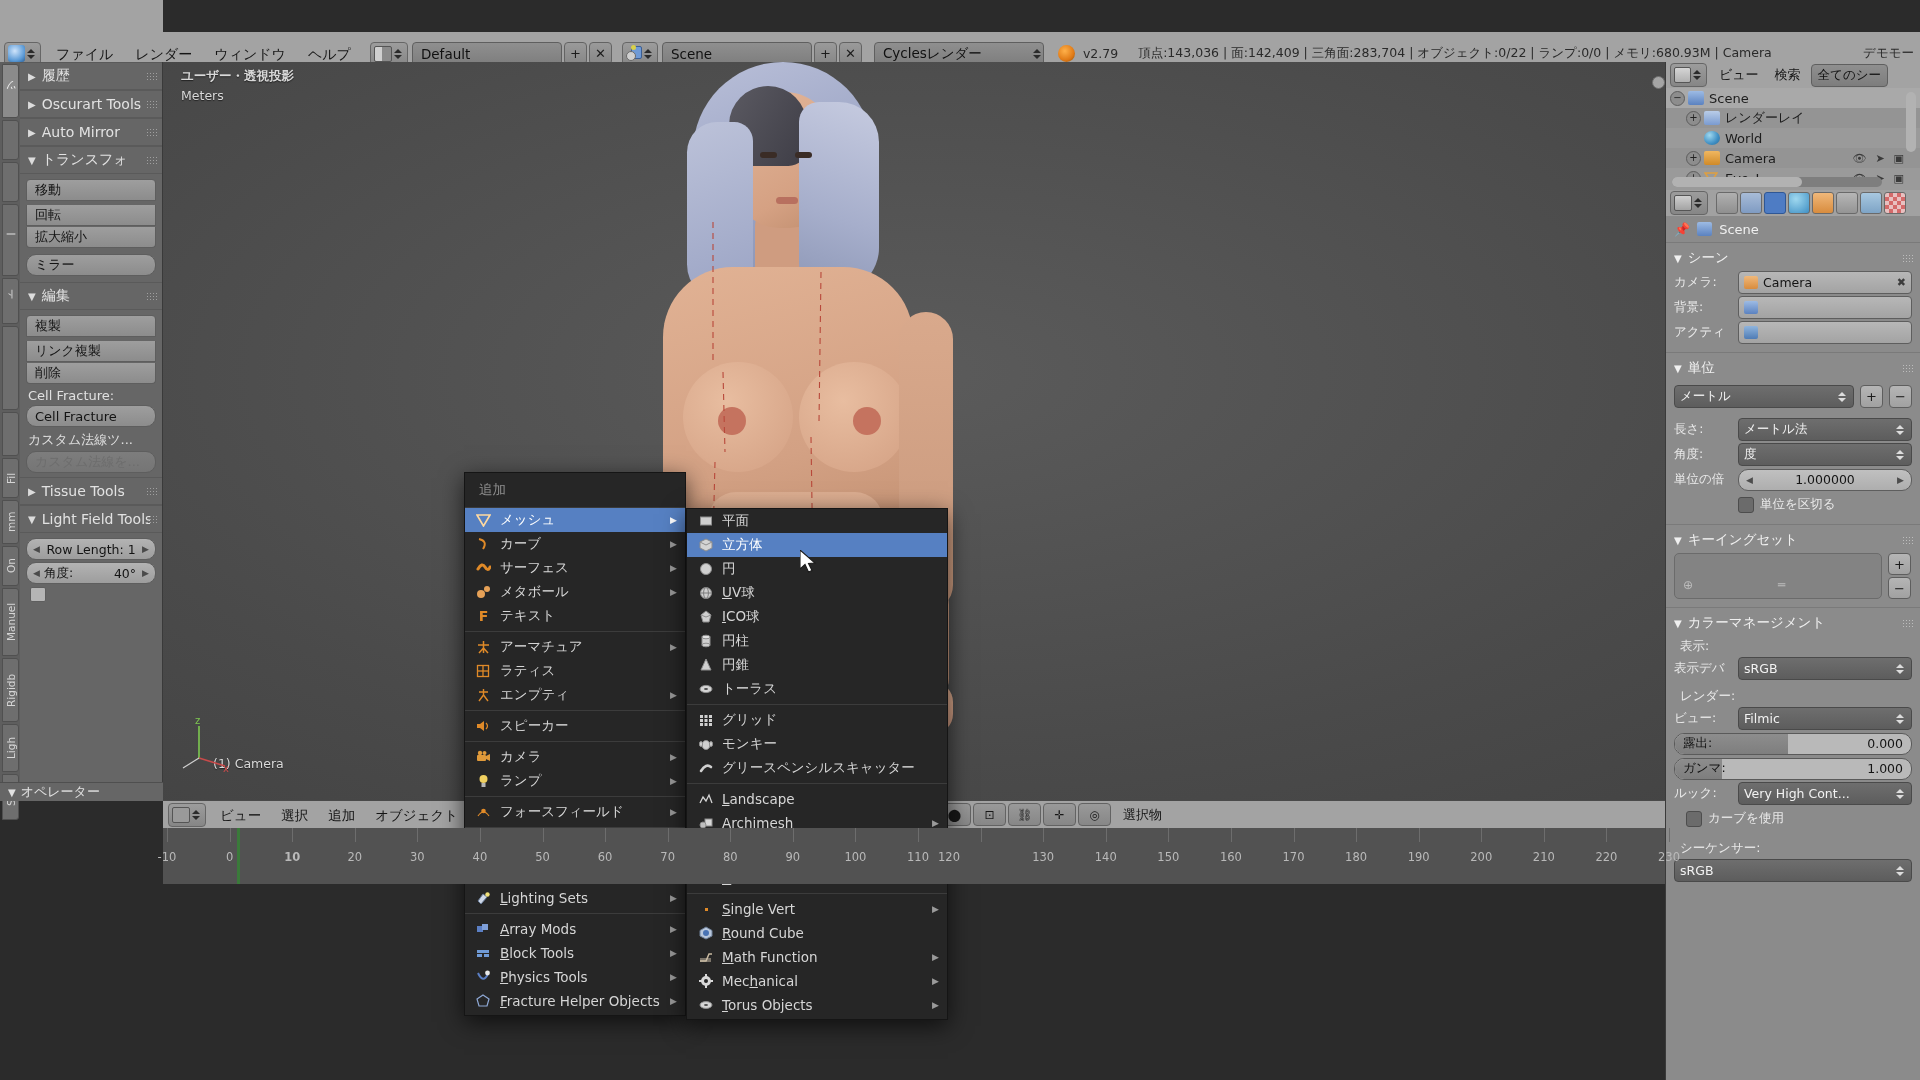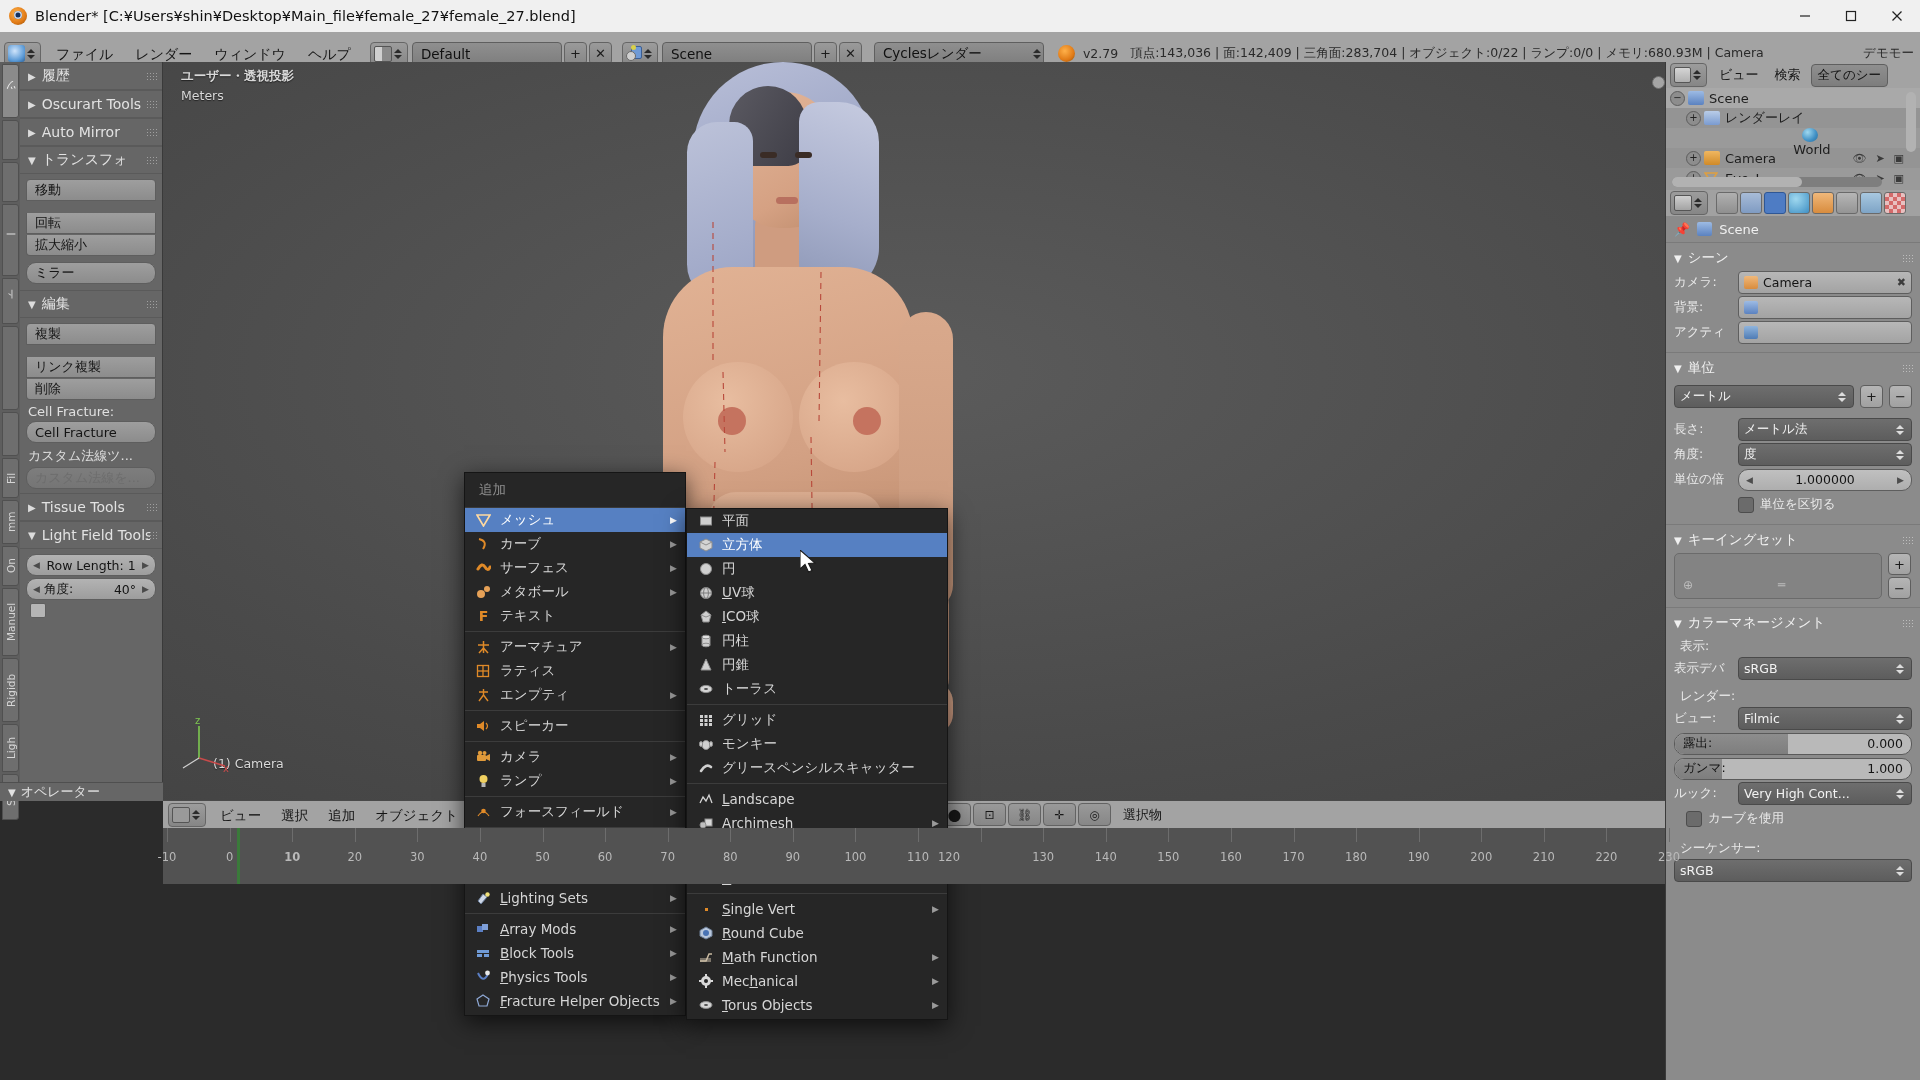--- a/index.html
+++ b/index.html
@@ -50,21 +50,21 @@
         display:flex;align-items:center;justify-content:center;padding:5px 0;box-sizing:border-box;}
   .vtab.active{background:#8b8b8b;color:#f2f2f2;}
   .tscroll{position:absolute;left:20px;top:0;right:0;bottom:0;overflow:hidden;}
   .tsec{display:flex;align-items:center;height:26px;padding-left:8px;color:#e2e2e2;font-size:14px;
         border-top:1px solid #5a5a5a;border-bottom:1px solid #5a5a5a;background:#666;position:relative;}
   .tsec .tri{margin-right:6px;font-size:10px;color:#dcdcdc;}
   .tsec .grip{position:absolute;right:5px;top:9px;width:11px;height:8px;opacity:.55;
         background-image:radial-gradient(#cfcfcf 0.8px,transparent 0.9px);background-size:3px 3px;}
   .tbtn{height:20px;margin:1px 6px;border-radius:3px;background:linear-gradient(#9e9e9e,#8c8c8c);
         border:1px solid #5e5e5e;color:#141414;font-size:13px;display:flex;align-items:center;padding-left:8px;}
-  .tbtn.grp-top{border-radius:4px 4px 0 0;margin-bottom:12px;}
+  .tbtn.grp-top{border-radius:4px 4px 0 0;margin-bottom:4px;}
   .tbtn.grp-mid{border-radius:0;margin-bottom:0;border-top:none;}
   .tbtn.grp-bot{border-radius:0 0 4px 4px;border-top:none;}
   .tbtn.round{border-radius:10px;}
   .tbtn.disabled{color:#6d6d6d;background:linear-gradient(#7d7d7d,#757575);}
   .tlabel{font-size:13px;color:#e0e0e0;padding:3px 0 1px 8px;}
   .tnum{height:20px;margin:2px 6px;border-radius:10px;background:linear-gradient(#b3b3b3,#9d9d9d);
         border:1px solid #5e5e5e;display:flex;align-items:center;justify-content:space-between;
         padding:0 6px;color:#141414;font-size:12.5px;}
   .tnum .ar{font-size:9px;color:#4a4a4a;}
   .tnum .nm{flex:1;text-align:center;}
@@ -149,42 +149,20 @@
            padding:7px 11px;box-sizing:border-box;}
   .tt-main{color:#e9e9e9;font-size:13px;}
   .tt-py{color:#9c9c9c;font-size:12.5px;font-family:"DejaVu Sans Mono","Liberation Mono",monospace;margin-top:5px;}
   .u{text-decoration:underline;}
 </style>
 </head>
 <body>
 
 <div id="app">
 
-  <div class="titlebar">
-    <div class="tb-icon"></div>
-    <div class="tb-title">Blender* [C:¥Users¥shin¥Desktop¥Main_file¥female_27¥female_27.blend]</div>
-    <div class="winbtns">
-      <div class="winbtn">
-        <svg width="12" height="12">
-            <line x1="1" y1="6" x2="11" y2="6" stroke="#222" stroke-width="1.2"></line>
-          </svg>
-      </div>
-      <div class="winbtn">
-        <svg width="12" height="12">
-            <rect x="1.5" y="1.5" width="9" height="9" fill="none" stroke="#222" stroke-width="1.2"></rect>
-          </svg>
-      </div>
-      <div class="winbtn close">
-        <svg width="12" height="12">
-            <line x1="1.5" y1="1.5" x2="10.5" y2="10.5" stroke="#222" stroke-width="1.3"></line>
-            <line x1="10.5" y1="1.5" x2="1.5" y2="10.5" stroke="#222" stroke-width="1.3"></line>
-          </svg>
-      </div>
-    </div>
-  </div>
 
   <div class="topbar">
     <div class="editor-sel">
       <span style="width:17px;height:17px;border-radius:3px;background:radial-gradient(circle at 40% 35%,#cfe4fb,#5b9ad6 65%,#2a5f96);display:inline-block;position:relative;"></span>
       <span class="spin">
           <i class="u"></i>
           <i class="d"></i>
         </span>
     </div>
     <div class="menu-item">ファイル</div>
@@ -226,21 +204,21 @@
       <span class="dd-val" style="flex:1">Cyclesレンダー</span>
       <span class="spin">
           <i class="u"></i>
           <i class="d"></i>
         </span>
     </div>
 
     <span style="width:17px;height:17px;border-radius:50%;margin:0 8px 0 14px;flex:none;
           background:radial-gradient(circle at 40% 35%,#ffb14a,#e07a16 60%,#8a4a08);position:relative;"></span>
     <span class="statstxt">v2.79</span>
-    <span class="statstxt" style="margin-left:12px;">頂点:143,036 | 面:142,409 | 三角面:283,704 | オブジェクト:0/22 | ランプ:0/0 | メモリ:680.93M | Camera</span>
+    <span class="statstxt" style="margin-left:20px;">頂点:143,036 | 面:142,409 | 三角面:283,704 | オブジェクト:0/22 | ランプ:0/0 | メモリ:680.93M | Camera</span>
     <span class="statstxt" style="margin-left:auto;padding-right:2px;">デモモー</span>
   </div>
 
   <div class="panel" id="toolshelf">
     <div class="vtabs">
       <div class="vtab active" style="height:54px;">ツ</div>
       <div class="vtab" style="height:40px;"></div>
       <div class="vtab" style="height:40px;"></div>
       <div class="vtab" style="height:72px;">ー</div>
       <div class="vtab" style="height:46px;">ト</div>
@@ -876,21 +854,21 @@
       <div class="out-row sel">
         <span class="exp">−</span>
         <span class="out-ico" style="background:linear-gradient(#9dbbe4,#5b82c0);"></span>
         <span>Scene</span>
       </div>
       <div class="out-row alt" style="padding-left:20px;">
         <span class="exp">+</span>
         <span class="out-ico" style="background:linear-gradient(#b9cde8,#7a9bd0);"></span>
         <span>レンダーレイ</span>
       </div>
-      <div class="out-row" style="padding-left:38px;flex-direction:column;">
+      <div class="out-row" style="padding-left:38px;">
         <span class="out-ico" style="border-radius:50%;background:radial-gradient(circle at 35% 30%,#9fd8ef,#3f8fc4 60%,#2c6b96);"></span>
         <span>World</span>
       </div>
       <div class="out-row alt" style="padding-left:20px;">
         <span class="exp">+</span>
         <span class="out-ico" style="background:linear-gradient(#f0b760,#d08a28);"></span>
         <span>Camera</span>
         <span class="out-right">
           <span>👁</span>
           <span>➤</span>

